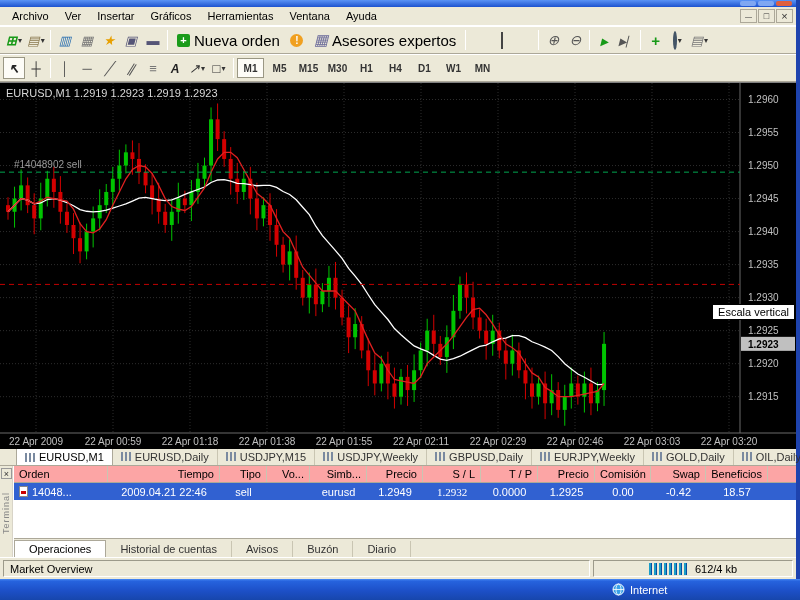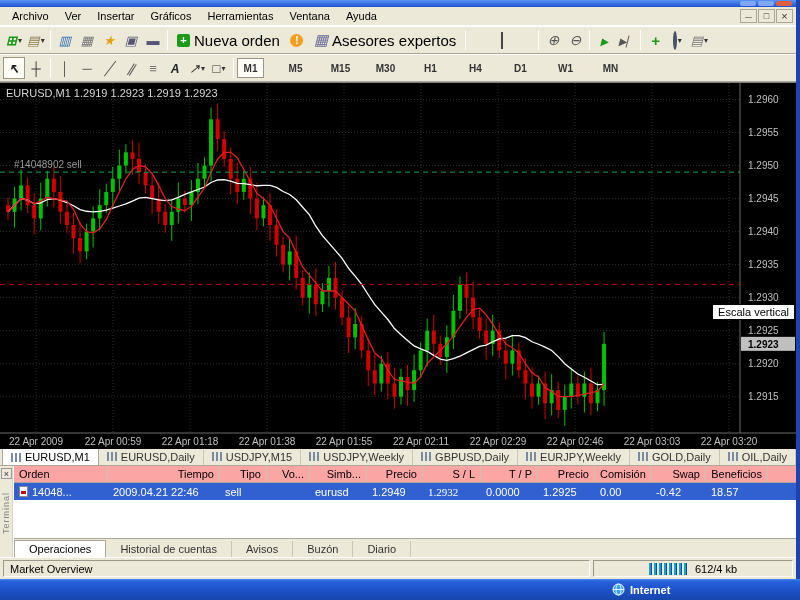--- a/index.html
+++ b/index.html
@@ -59,55 +59,55 @@
   .tf { width:27px; height:20px; display:inline-flex; align-items:center; justify-content:center; font-size:10px; font-weight:bold; color:#333; cursor:default; }
   .tf.active { background:#fdfcf7; border:1px solid #9a9784; }
 
   
   .chart-wrap { position:relative; height:366px; background:#000; border-top:1px solid #808080; }
   .ohlc { position:absolute; left:6px; top:4px; color:#d8d8d8; font-size:11px; z-index:3; }
   .vtooltip { position:absolute; right:1px; top:221px; background:#fff; color:#000; border:1px solid #000; padding:1px 5px; font-size:11px; z-index:6; white-space:nowrap; }
   svg text { font-family:"Liberation Sans",sans-serif; }
 
   
-  .chart-tabs { height:18px; display:flex; align-items:stretch; background:#ECE9D8; border-bottom:1px solid #ACA899; padding-left:2px; }
+  .chart-tabs { height:18px; display:flex; align-items:stretch; background:#ECE9D8; border-bottom:1px solid #ACA899; padding-left:16px; }
   .ctab { display:flex; align-items:center; gap:4px; padding:0 8px; color:#333; border-right:1px solid #C9C5B2; cursor:default; }
   .ctab.active { background:#FFFFFF; border:1px solid #ACA899; border-bottom:none; color:#000; }
   .ctab-ic { width:10px; height:9px; background:repeating-linear-gradient(90deg,#7a8aa0 0 2px,transparent 2px 4px); }
 
   
   .terminal { position:relative; height:91px; background:#fff; }
   .t-gutter { position:absolute; left:0; top:0; bottom:0; width:13px; background:#ECE9D8; border-right:1px solid #D8D4C8; }
   .t-close { position:absolute; left:1px; top:2px; width:11px; height:11px; border:1px solid #999; background:#ECE9D8; display:flex; align-items:center; justify-content:center; font-size:9px; color:#333; cursor:default; }
   .t-close::before{content:"×";}
   .t-caption { position:absolute; left:1px; top:26px; width:11px; writing-mode:vertical-rl; transform:rotate(180deg); font-size:9px; color:#888; letter-spacing:1px; }
   .t-main { margin-left:14px; }
   .t-header { height:17px; display:flex; background:#fca5a5; border-bottom:1px solid #ACA899; }
   .th { padding:2px 5px 0 5px; color:#000; text-align:right; border-right:1px solid #C9C5B2; overflow:hidden; white-space:nowrap; }
   .th.first { text-align:left; }
   .t-row { height:17px; display:flex; align-items:center; }
   .t-row.selected { background:#3161d1; color:#fff; }
-  .td { padding:0 5px; text-align:left; overflow:hidden; white-space:nowrap; }
+  .td { padding:0 5px; text-align:center; overflow:hidden; white-space:nowrap; }
   .td.first { text-align:center; display:flex; align-items:center; gap:4px; }
   .row-ic { width:9px; height:11px; background:#fff; border:1px solid #888; position:relative; display:inline-block; }
   .row-ic::after { content:""; position:absolute; left:1px; top:4px; width:5px; height:3px; background:#c00; }
   .t-tabs { position:absolute; left:14px; right:0; bottom:0; height:19px; display:flex; align-items:flex-end; background:#ECE9D8; border-top:1px solid #ACA899; }
   .ttab { padding:2px 14px; color:#333; border-right:1px solid #C9C5B2; cursor:default; }
   .ttab.active { background:#fff; border:1px solid #ACA899; border-bottom:none; color:#000; }
 
   
   .statusbar { height:22px; display:flex; align-items:center; background:#ECE9D8; border-top:1px solid #fff; padding:2px 3px; gap:3px; }
   .sb-panel { height:17px; border:1px solid; border-color:#9c9a8a #fff #fff #9c9a8a; display:flex; align-items:center; padding:0 6px; color:#000; }
   .sb-left { flex:1; }
   .sb-right { width:200px; justify-content:center; gap:8px; }
   .sb-bars { width:38px; height:12px; background:repeating-linear-gradient(90deg,#1b9ec8 0 2px,#0a4ea0 2px 3px,#ECE9D8 3px 5px); }
 
   
   .taskbar { height:21px; background:linear-gradient(#4a8bf5 0%,#2663de 10%,#1d50c8 55%,#1746ac 100%); position:relative; color:#fff; }
-  .task-item { position:absolute; left:606px; top:0; height:21px; display:flex; align-items:center; gap:5px; padding:0 6px;font-weight:bold; }
+  .task-item { position:absolute; left:606px; top:0; height:21px; display:flex; align-items:center; gap:5px; padding:0 6px; }
 </style>
 </head>
 <body>
 
 <div id="window">
 
   <div class="titlebar">
     <div class="wbtns">
       <span class="wbtn"></span>
       <span class="wbtn"></span>
@@ -229,21 +229,21 @@
     <span class="tbtn">
         <i class="gi-text"></i>
       </span>
     <span class="tbtn caret">
         <i class="gi-arrows"></i>
       </span>
     <span class="tbtn caret">
         <i class="gi-shapes"></i>
       </span>
     <span class="tsep"></span>
-    <span id="tf-group" style="display:flex;gap:18px">
+    <span id="tf-group" style="display:flex;gap:2px">
         <span class="tf active">M1</span>
         <span class="tf">M5</span>
         <span class="tf">M15</span>
         <span class="tf">M30</span>
         <span class="tf">H1</span>
         <span class="tf">H4</span>
         <span class="tf">D1</span>
         <span class="tf">W1</span>
         <span class="tf">MN</span>
       </span>

